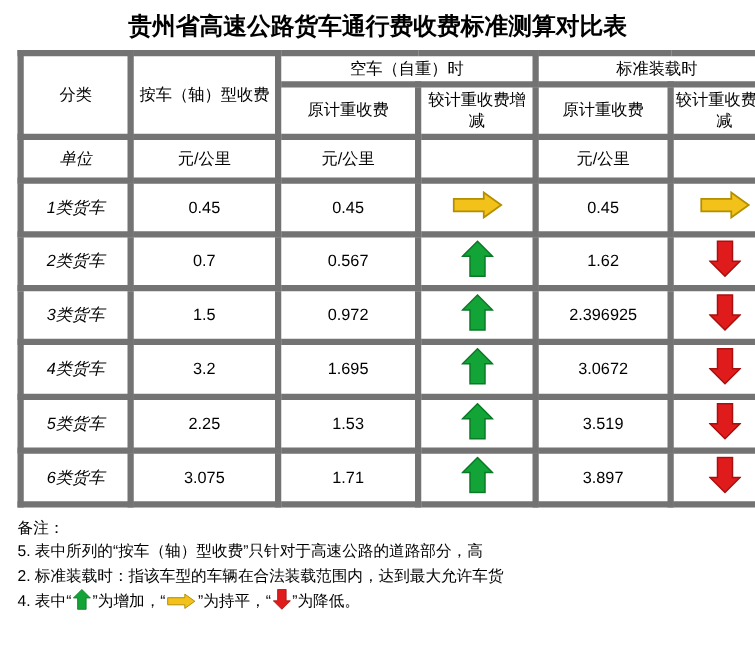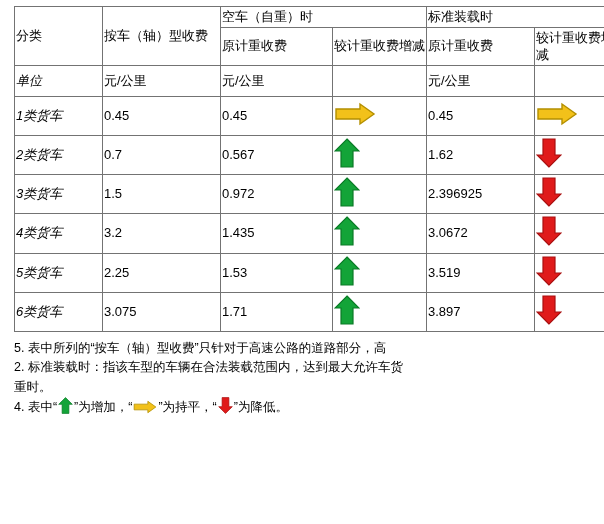--- a/index.html
+++ b/index.html
@@ -28,22 +28,22 @@
     letter-spacing: 0px;
     padding: 2px 0 6px 0;
     white-space: nowrap;
   }
   table.main {
     border-collapse: collapse;
     width: 576px;
     table-layout: fixed;
   }
   table.main td, table.main th {
-    border: 1px solid #737373;
-    text-align: left;
+    border: 5px solid #737373;
+    text-align: center;
     vertical-align: middle;
     font-size: 13px;
     font-weight: normal;
     padding: 2px 1px;
     line-height: 1.25;
   }
   .hdr {
     font-weight: bold;
     font-size: 13.5px;
   }
@@ -79,20 +79,21 @@
     display: inline-block;
     vertical-align: -3px;
     margin: 0 1px;
   }
 </style>
 </head>
 <body>
 
 <div class="page">
 
+  <div class="title">贵州省高速公路货车通行费收费标准测算对比表</div>
 
   <table class="main">
     <colgroup>
       <col style="width:88px">
       <col style="width:118px">
       <col style="width:112px">
       <col style="width:94px">
       <col style="width:108px">
       <col style="width:86px">
     </colgroup>
@@ -177,21 +178,21 @@
             <svg width="26" height="30" viewBox="0 0 26 30">
                 <path d="M13 29 L1 17 H7 V1 H19 V17 H25 Z" fill="#e01b1b" stroke="#a81010" stroke-width="1.2"></path>
               </svg>
           </span>
         </td>
       </tr>
 
       <tr class="data-row">
         <td class="lbl">4类货车</td>
         <td>3.2</td>
-        <td>1.435</td>
+        <td>1.695</td>
         <td>
           <span class="arrow">
             <svg width="26" height="30" viewBox="0 0 26 30">
                 <path d="M13 1 L25 13 H19 V29 H7 V13 H1 Z" fill="#13a438" stroke="#0a7a26" stroke-width="1.2"></path>
               </svg>
           </span>
         </td>
         <td>3.0672</td>
         <td>
           <span class="arrow">
@@ -240,23 +241,23 @@
             <svg width="26" height="30" viewBox="0 0 26 30">
                 <path d="M13 29 L1 17 H7 V1 H19 V17 H25 Z" fill="#e01b1b" stroke="#a81010" stroke-width="1.2"></path>
               </svg>
           </span>
         </td>
       </tr>
     </tbody>
   </table>
 
   <div class="notes">
+    <div>备注：</div>
     <div>5. 表中所列的“按车（轴）型收费”只针对于高速公路的道路部分，高</div>
     <div>2. 标准装载时：指该车型的车辆在合法装载范围内，达到最大允许车货</div>
-    <div>重时。</div>
     <div>
       <span>4. 表中</span><span>“</span><span class="inline-arrow"><svg width="15" height="17" viewBox="0 0 26 30">
             <path d="M13 1 L25 13 H19 V29 H7 V13 H1 Z" fill="#13a438" stroke="#0a7a26" stroke-width="1.2"></path>
           </svg></span><span>”</span><span>为增加，</span><span>“</span><span class="inline-arrow"><svg width="24" height="14" viewBox="0 0 42 24">
             <path d="M2 7 H26 V2 L40 12 L26 22 V17 H2 Z" fill="#f2c11a" stroke="#b38f00" stroke-width="1.4"></path>
           </svg></span><span>”</span><span>为持平，</span><span>“</span><span class="inline-arrow"><svg width="15" height="17" viewBox="0 0 26 30">
             <path d="M13 29 L1 17 H7 V1 H19 V17 H25 Z" fill="#e01b1b" stroke="#a81010" stroke-width="1.2"></path>
           </svg></span><span>”</span><span>为降低。</span>
     </div>
   </div>

